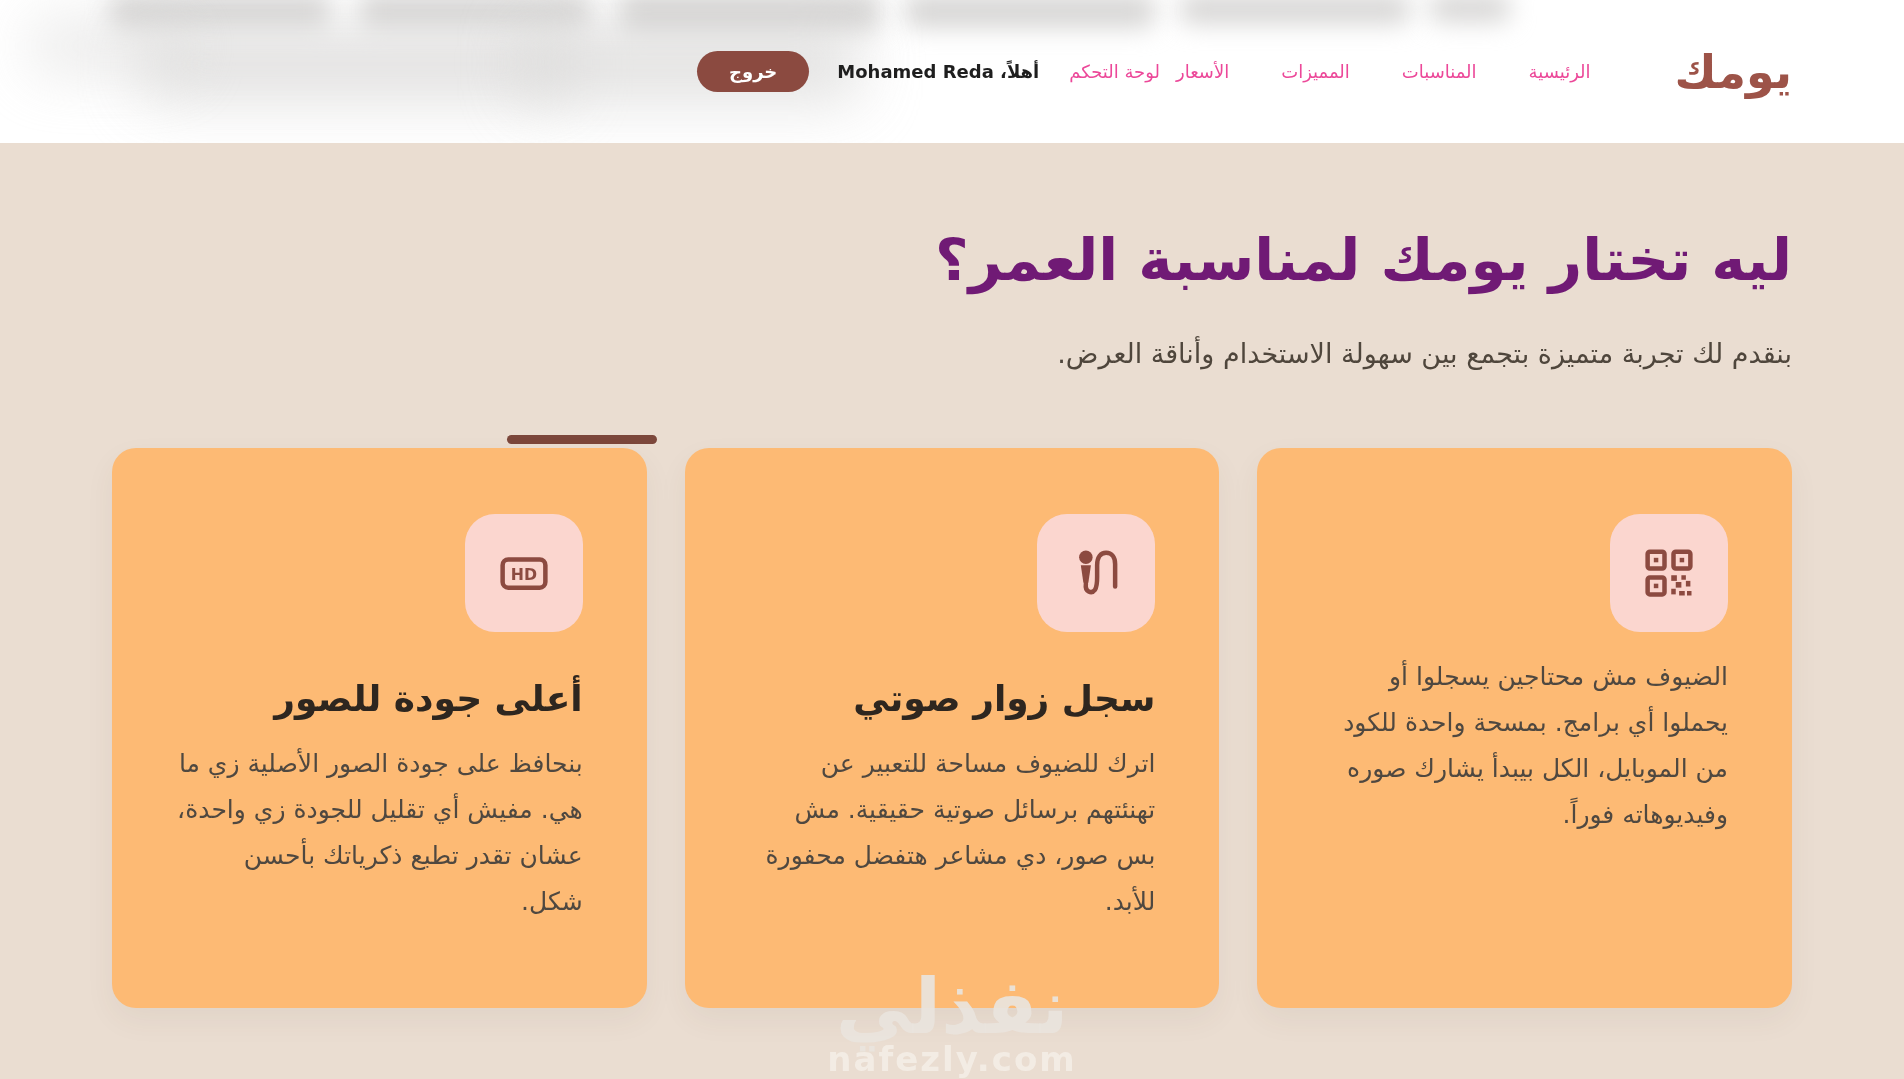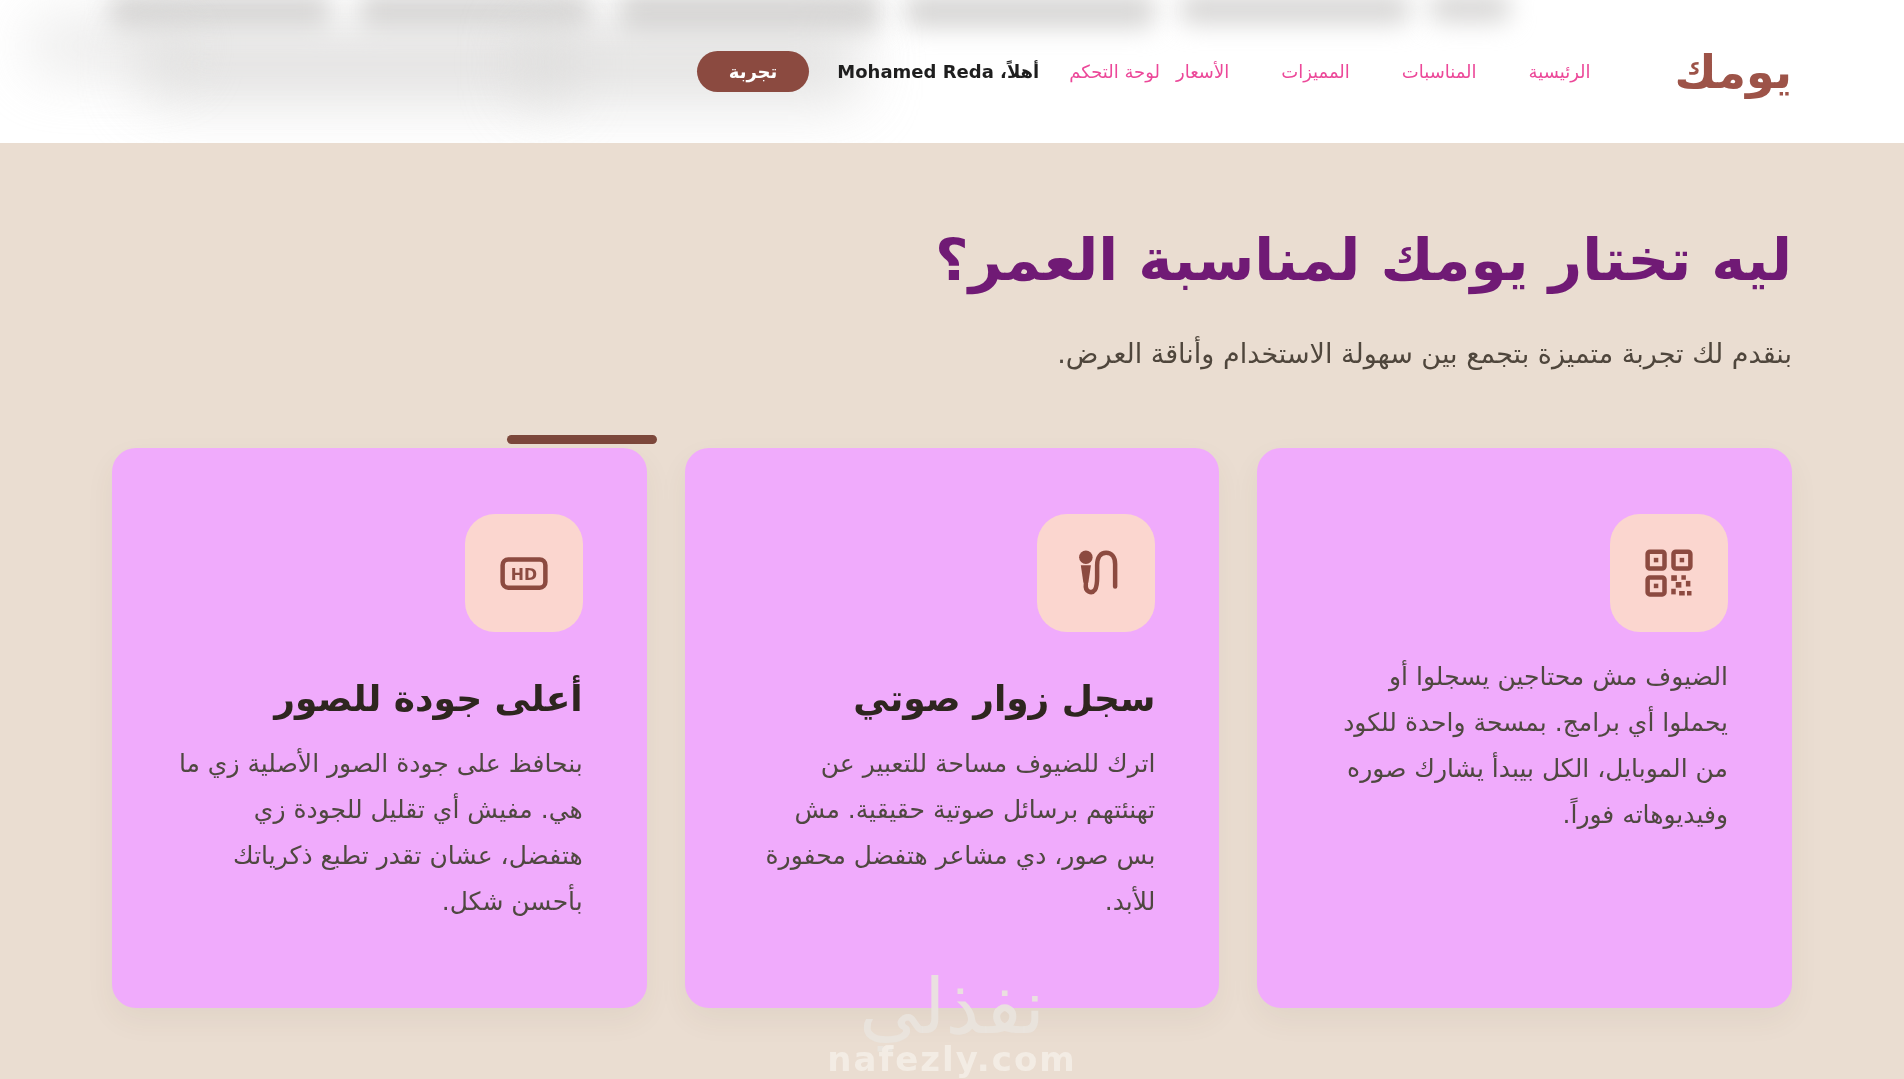--- a/index.html
+++ b/index.html
@@ -104,21 +104,21 @@
   .features {
     width:1680px;
     margin:74px auto 0;
     display:grid;
     grid-template-columns:repeat(3,1fr);
     gap:38px;
     position:relative;
     z-index:1;
   }
   .card {
-    background:#f0abfc;
+    background:#fdba74;
     border-radius:24px;
     height:560px;
     padding:66px 64px 0;
     box-shadow:0 12px 30px rgba(90,70,55,0.06);
   }
   .feature-icon {
     width:118px; height:118px;
     background:#fbd6cf;
     border-radius:30px;
     display:flex;
@@ -145,21 +145,21 @@
     position:absolute;
     left:0; right:0;
     bottom:2px;
     text-align:center;
     z-index:5;
     pointer-events:none;
     direction:ltr;
   }
   .watermark-ar {
     font-size:76px;
-    font-weight:normal;
+    font-weight:bold;
     color:rgba(233,228,221,0.92);
     line-height:68px;
   }
   .watermark-en {
     font-size:34px;
     font-weight:bold;
     letter-spacing:2px;
     color:rgba(244,238,231,0.85);
     line-height:36px;
   }
@@ -179,21 +179,21 @@
   <div class="blur-blob blob-i"></div>
 
   <div class="header-inner">
     <a href="#" class="logo">يومك</a>
     <a href="#" class="nav-link">الرئيسية</a>
     <a href="#" class="nav-link">المناسبات</a>
     <a href="#" class="nav-link">المميزات</a>
     <a href="#" class="nav-link">الأسعار</a>
     <a href="#" class="nav-link nav-link--tight">لوحة التحكم</a>
     <span class="greeting">أهلاً، Mohamed Reda</span>
-    <button class="logout-btn">تجربة</button>
+    <button class="logout-btn">خروج</button>
   </div>
 </header>
 
 <section class="hero">
   <h1 class="hero-title">ليه تختار يومك لمناسبة العمر؟</h1>
   <p class="hero-subtitle">بنقدم لك تجربة متميزة بتجمع بين سهولة الاستخدام وأناقة العرض.</p>
   <div class="hero-divider"></div>
 </section>
 
 <section class="features">
@@ -232,21 +232,21 @@
   </div>
 
   <div class="card">
     <div class="feature-icon">
       <svg width="54" height="54" viewBox="0 0 48 48" fill="none" xmlns="http://www.w3.org/2000/svg">
         <rect x="5" y="12" width="38" height="25" rx="5" stroke="#8c4a40" stroke-width="4"></rect>
         <text x="24" y="30.5" text-anchor="middle" font-family="DejaVu Sans, sans-serif" font-size="14" font-weight="bold" fill="#8c4a40">HD</text>
       </svg>
     </div>
     <h2 class="card-title">أعلى جودة للصور</h2>
-    <p class="card-body">بنحافظ على جودة الصور الأصلية زي ما هي. مفيش أي تقليل للجودة زي هتفضل، عشان تقدر تطبع ذكرياتك بأحسن شكل.</p>
+    <p class="card-body">بنحافظ على جودة الصور الأصلية زي ما هي. مفيش أي تقليل للجودة زي واحدة، عشان تقدر تطبع ذكرياتك بأحسن شكل.</p>
   </div>
 
 </section>
 
 <div class="watermark">
   <div class="watermark-ar">نفذلي</div>
   <div class="watermark-en">nafezly.com</div>
 </div>
 
 </body></html>

